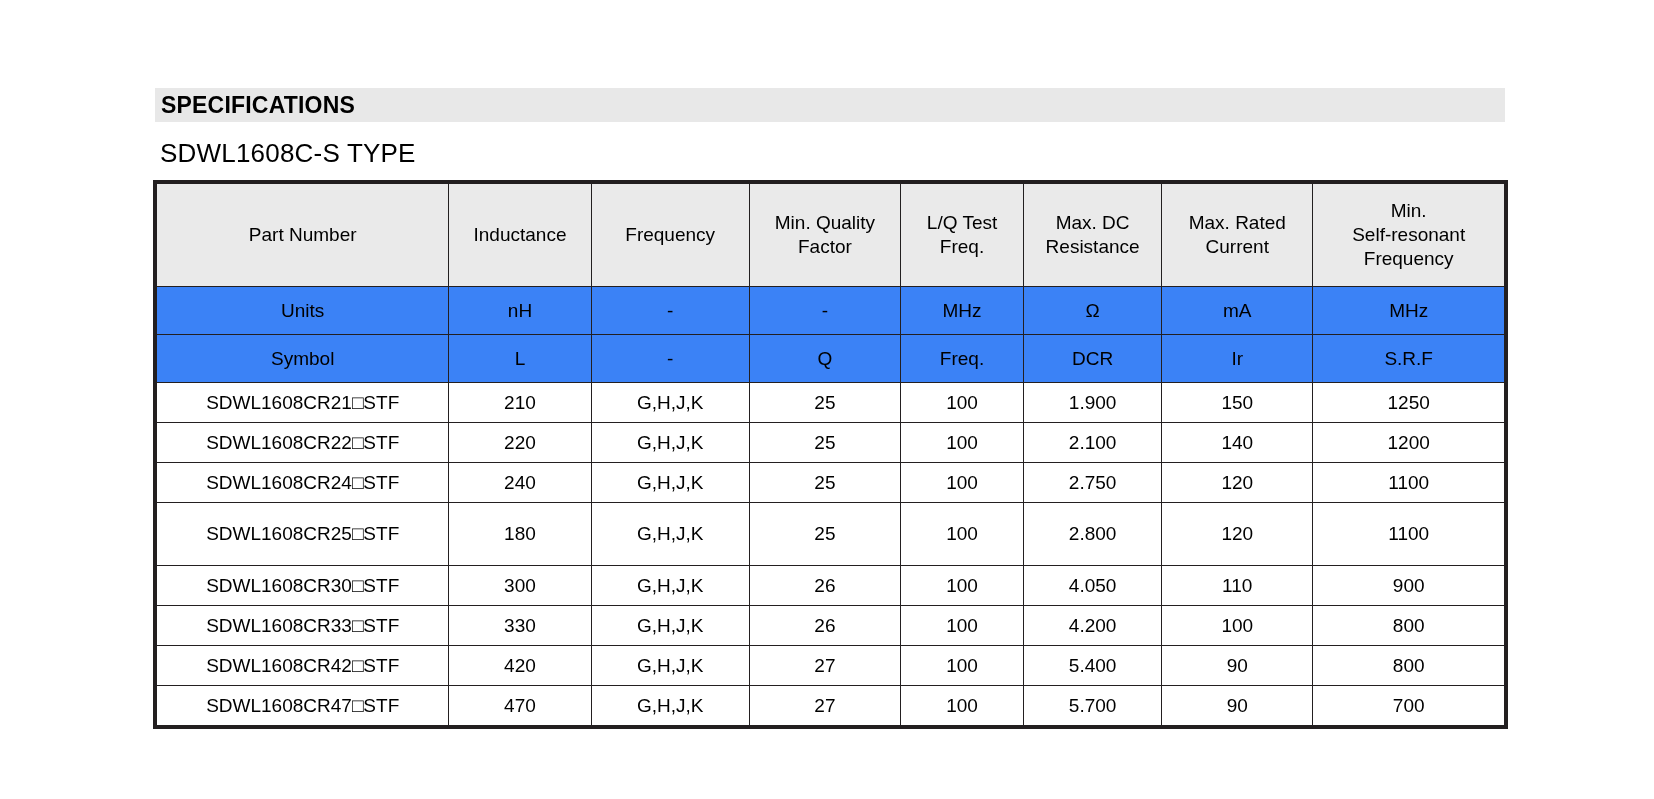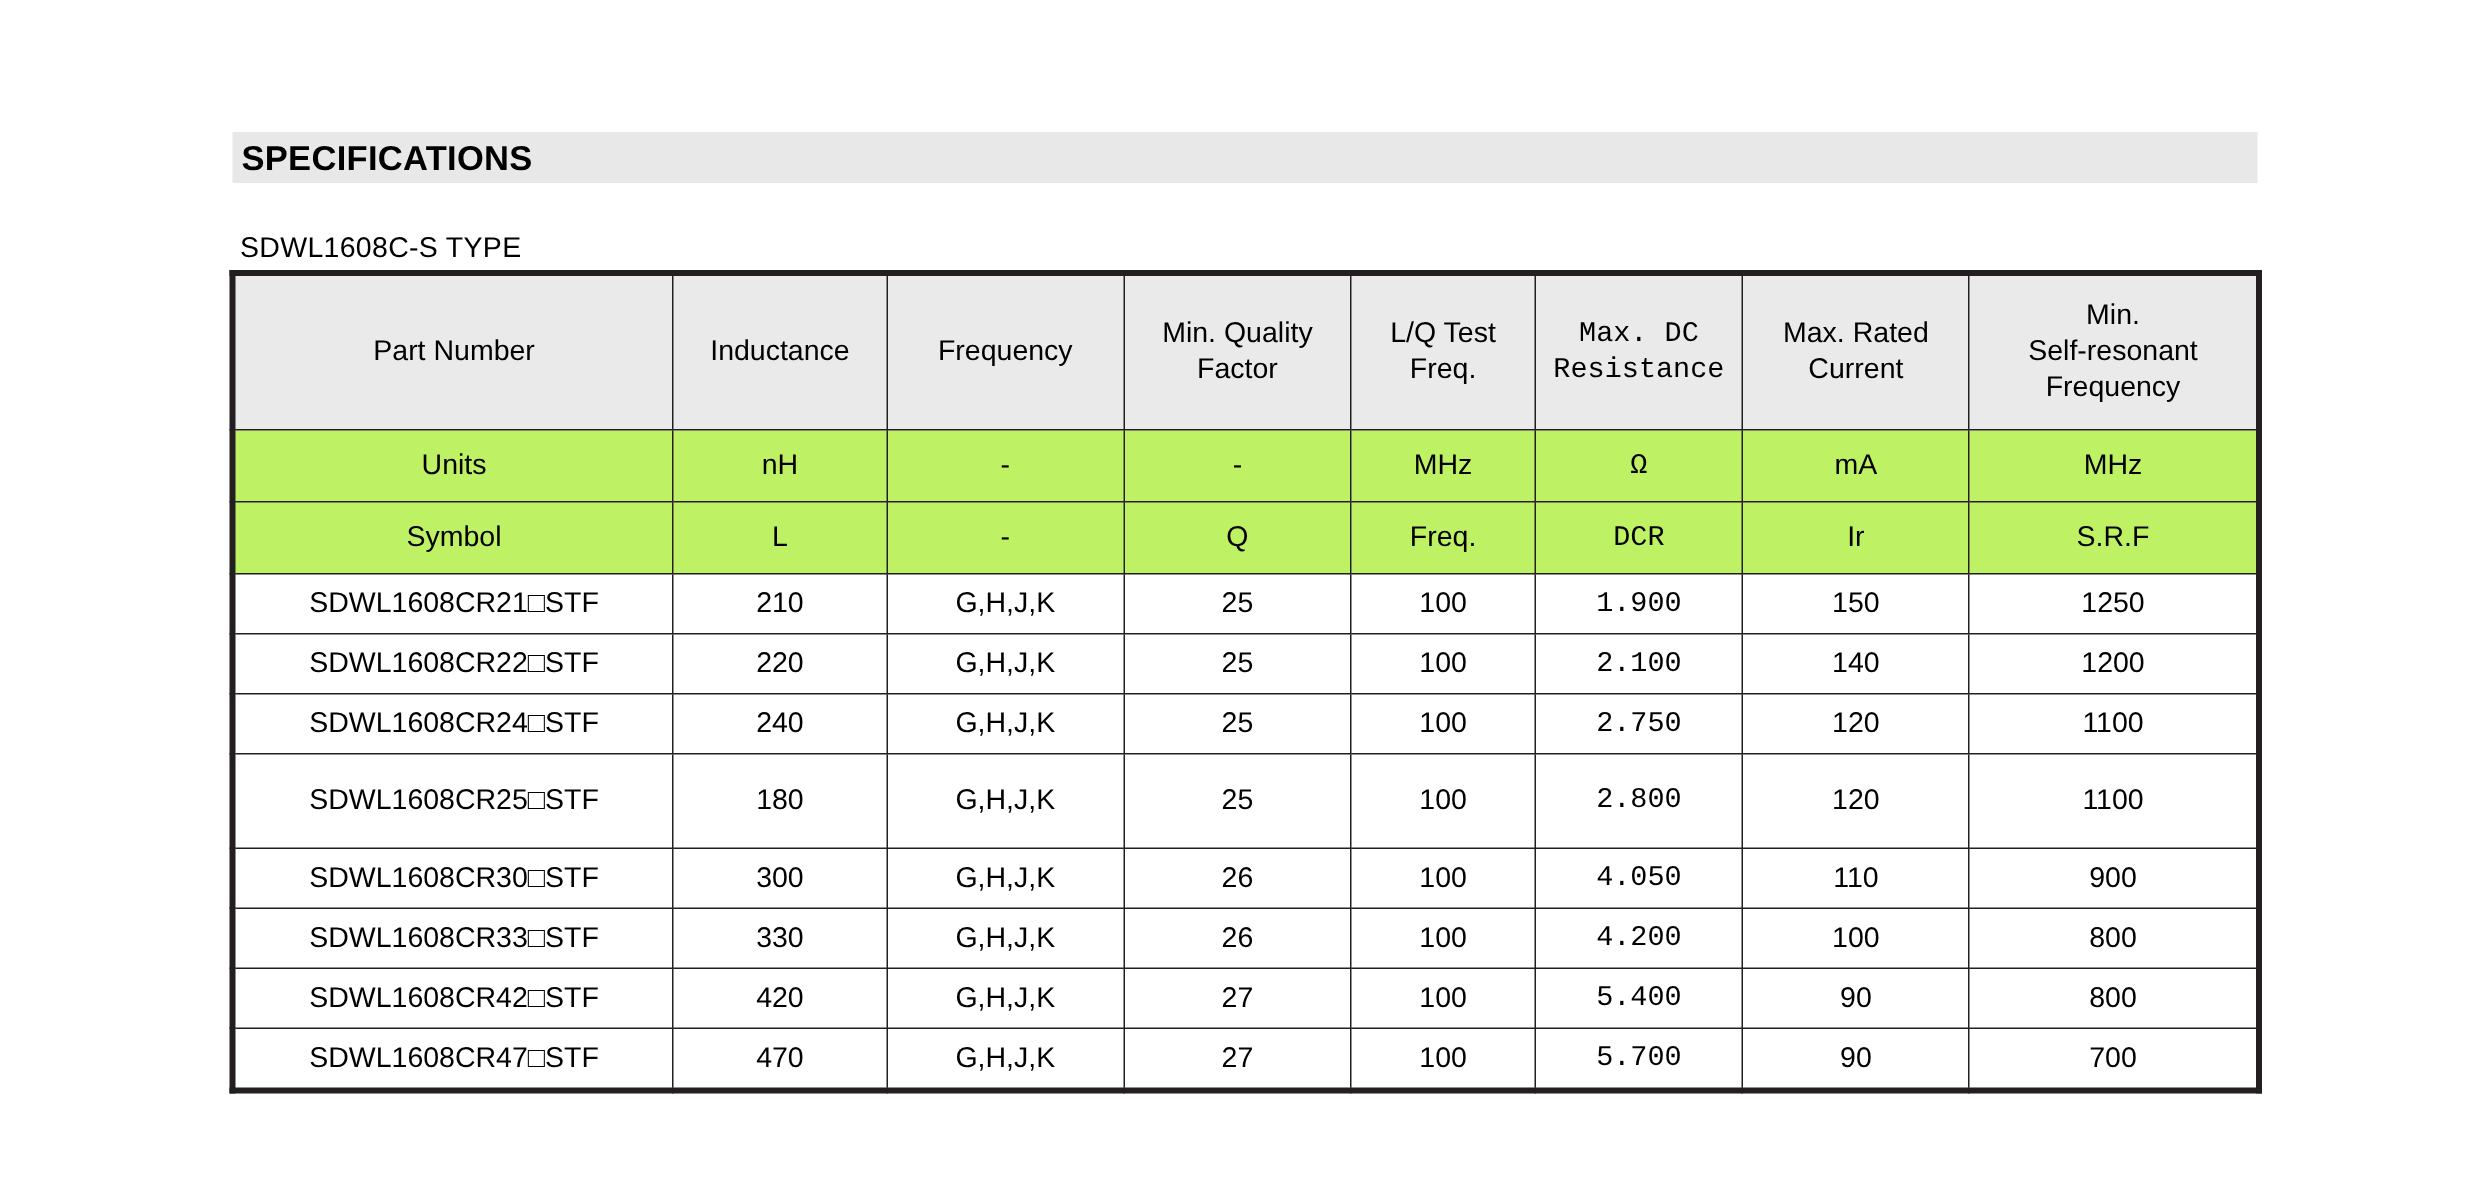--- a/index.html
+++ b/index.html
@@ -31,22 +31,22 @@
   }
   .spec-banner-text {
     font-size: 23px;
     font-weight: bold;
     letter-spacing: 0.2px;
     padding-left: 6px;
   }
   .type-line {
     position: absolute;
     left: 160px;
-    top: 155px;
-    font-size: 19px;
+    top: 138px;
+    font-size: 26px;
     letter-spacing: 0.2px;
   }
   .table-wrap {
     position: absolute;
     left: 153px;
     top: 180px;
     width: 1355px;
   }
   table.spec {
     border-collapse: collapse;
@@ -61,39 +61,39 @@
     font-size: 19px;
     padding: 3px 2px;
     line-height: 1.25;
   }
   tr.head td {
     background: #eaeaea;
     height: 96px;
     font-size: 19px;
   }
   tr.units td, tr.symbol td {
-    background: #bef264;
+    background: #3b82f6;
     height: 41px;
     text-align: center;
   }
   tr.data td {
     height: 33px;
     background: #ffffff;
   }
   tr.data.tall td {
     height: 56px;
   }
   td.partcol {
     width: 285px;
   }
   td.indcol { width: 136px; }
   td.tolcol { width: 152px; }
   td.qcol   { width: 145px; }
   td.freqcol{ width: 117px; }
-  td.dcrcol { width: 132px; font-family: Liberation Mono, monospace; }
+  td.dcrcol { width: 132px; }
   td.ircol  { width: 145px; }
   td.srfcol { width: 185px; }
   .two-line { display: block; }
 </style>
 </head>
 <body>
 
 <div class="page">
 
   <div class="spec-banner">

